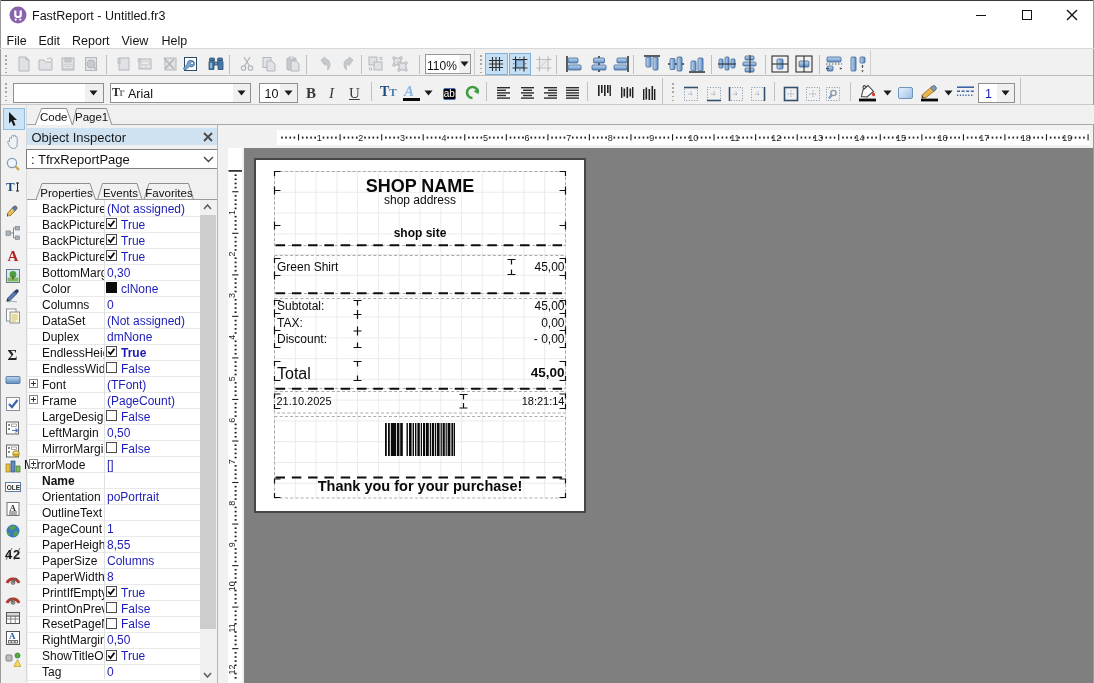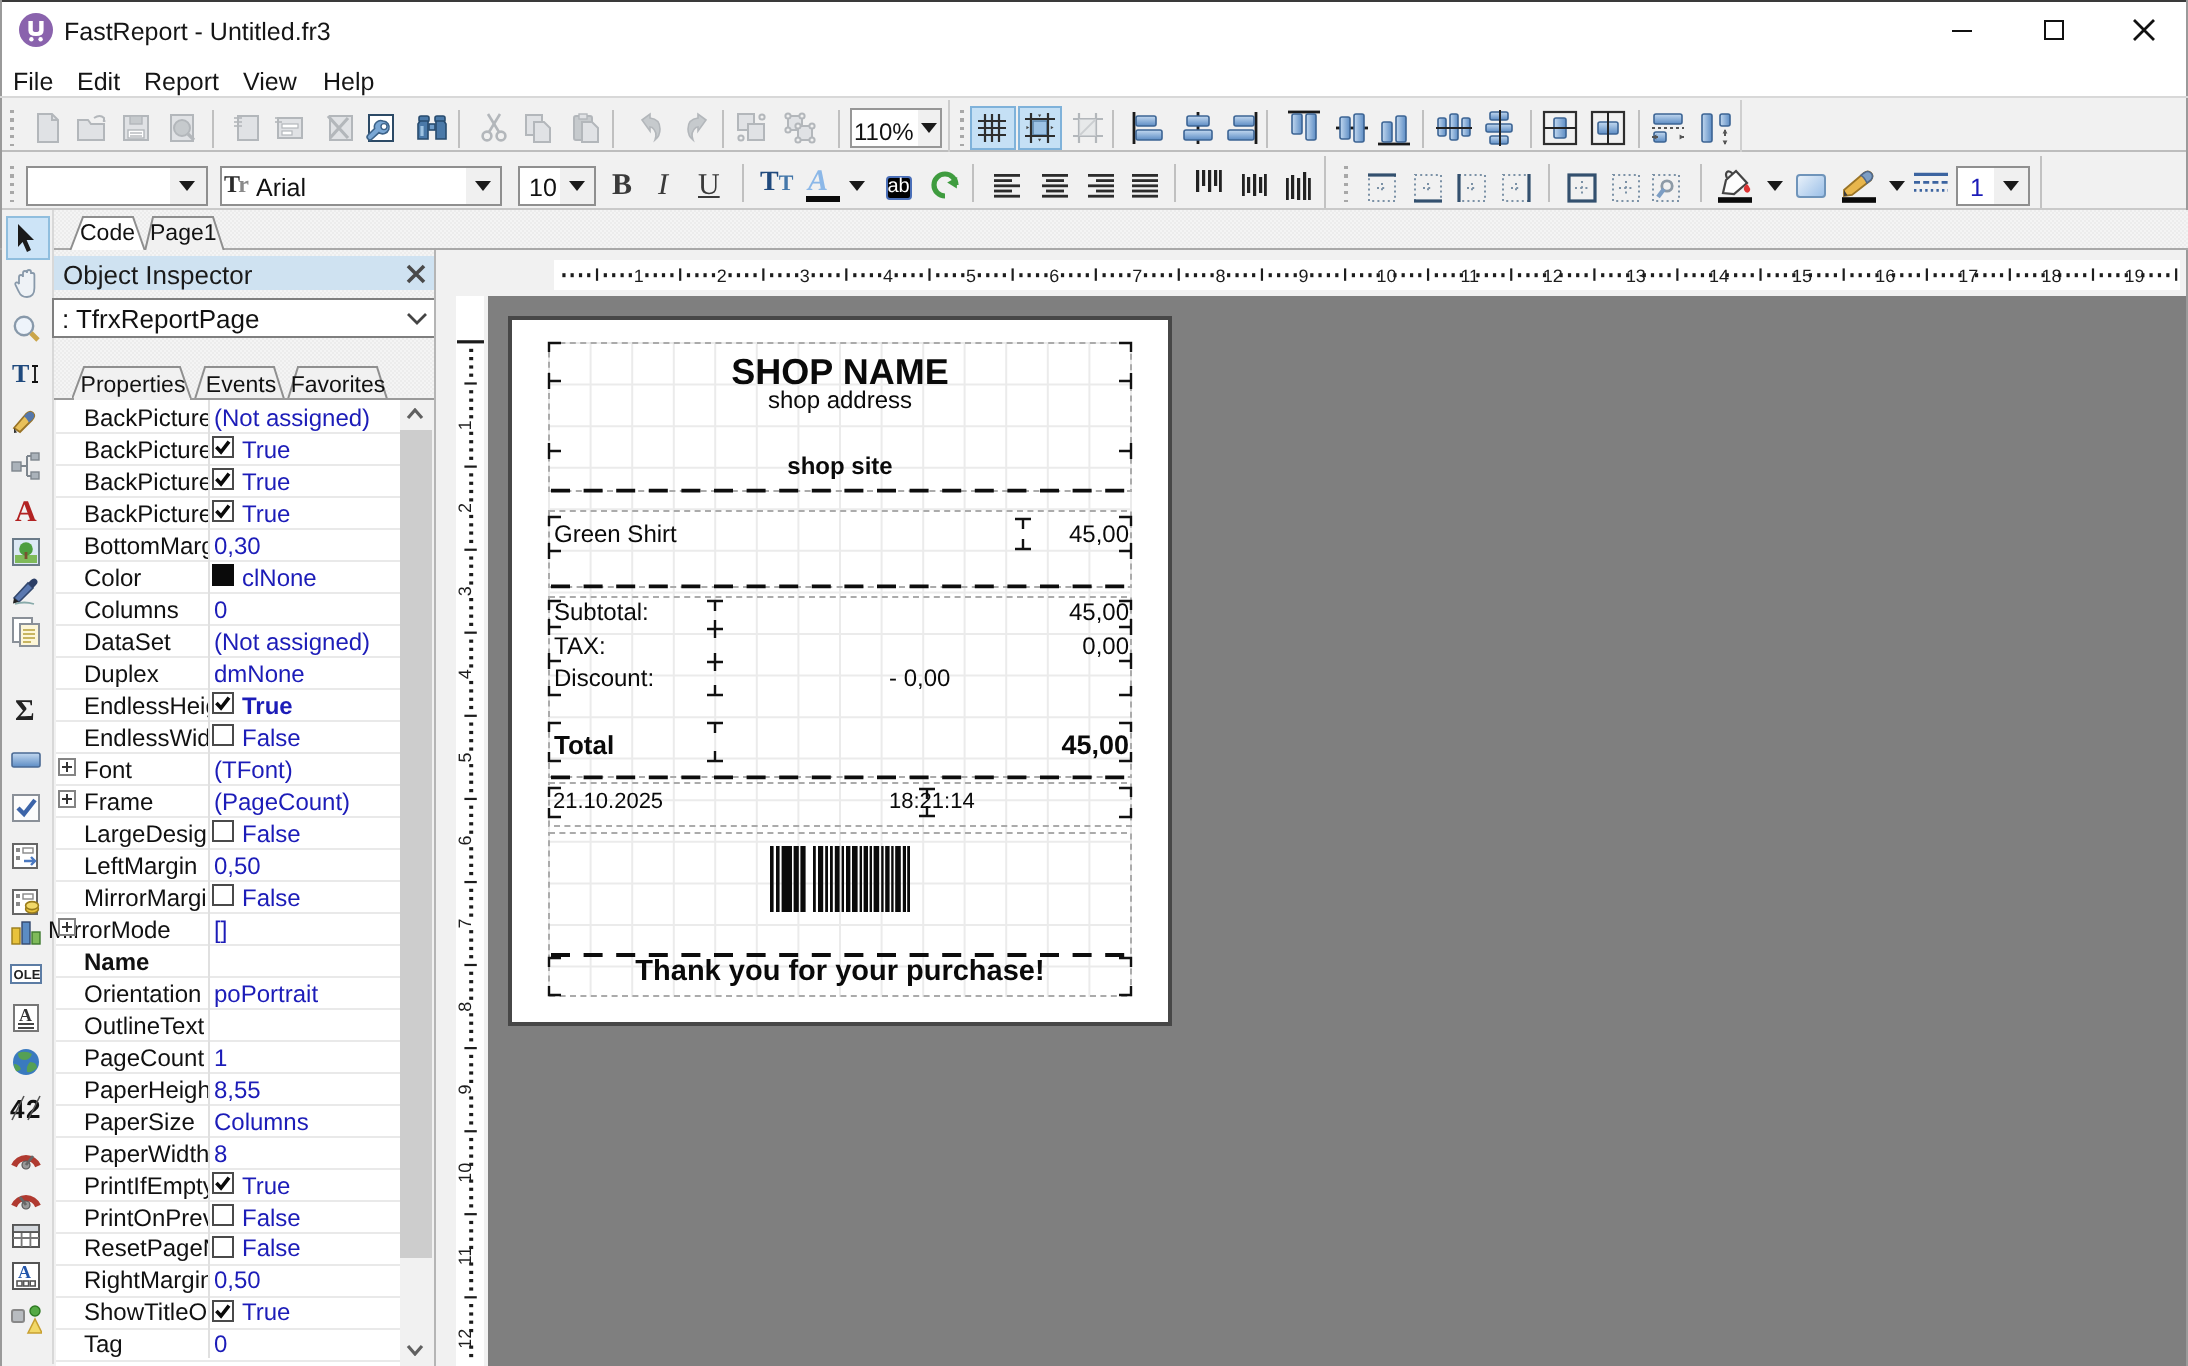--- a/index.html
+++ b/index.html
@@ -1094,17 +1094,17 @@
 <div class="abs" style="left:274.5px;top:176.0px;width:291px;text-align:center;font-size:18px;color:#0a0a0a;font-weight:bold;">SHOP NAME</div>
 <div class="abs" style="left:274.5px;top:193.2px;width:291px;text-align:center;font-size:12px;color:#0a0a0a;">shop address</div>
 <div class="abs" style="left:274.5px;top:226.3px;width:291px;text-align:center;font-size:12px;color:#0a0a0a;font-weight:bold;">shop site</div>
 <div class="abs" style="left:277px;top:259.5px;white-space:nowrap;font-size:12px;color:#0a0a0a;">Green Shirt</div>
 <div class="abs" style="left:444.5px;top:259.5px;width:120px;text-align:right;font-size:12px;color:#0a0a0a;">45,00</div>
 <div class="abs" style="left:277px;top:298.8px;white-space:nowrap;font-size:12px;color:#0a0a0a;">Subtotal:</div>
 <div class="abs" style="left:444.5px;top:298.8px;width:120px;text-align:right;font-size:12px;color:#0a0a0a;">45,00</div>
 <div class="abs" style="left:277px;top:316.3px;white-space:nowrap;font-size:12px;color:#0a0a0a;">TAX:</div>
 <div class="abs" style="left:444.5px;top:316.3px;width:120px;text-align:right;font-size:12px;color:#0a0a0a;">0,00</div>
 <div class="abs" style="left:277px;top:331.6px;white-space:nowrap;font-size:12px;color:#0a0a0a;">Discount:</div>
-<div class="abs" style="left:444.5px;top:331.6px;width:120px;text-align:left;font-size:12px;color:#0a0a0a;">- 0,00</div>
-<div class="abs" style="left:277px;top:364.6px;white-space:nowrap;font-size:13px;color:#0a0a0a;font-weight:bold;">Total</div>
+<div class="abs" style="left:444.5px;top:331.6px;width:120px;text-align:right;font-size:12px;color:#0a0a0a;">- 0,00</div>
+<div class="abs" style="left:277px;top:364.6px;white-space:nowrap;font-size:16px;color:#0a0a0a;font-weight:normal;">Total</div>
 <div class="abs" style="left:444.5px;top:364.6px;width:120px;text-align:right;font-size:13.5px;color:#0a0a0a;font-weight:bold;">45,00</div>
 <div class="abs" style="left:276.5px;top:394.6px;white-space:nowrap;font-size:11px;color:#0a0a0a;">21.10.2025</div>
-<div class="abs" style="left:444.5px;top:394.6px;width:120px;text-align:left;font-size:11px;color:#0a0a0a;">18:21:14</div>
+<div class="abs" style="left:444.5px;top:394.6px;width:120px;text-align:right;font-size:11px;color:#0a0a0a;">18:21:14</div>
 <div class="abs" style="left:274.5px;top:478.3px;width:291px;text-align:center;font-size:14.5px;color:#0a0a0a;font-weight:bold;">Thank you for your purchase!</div>
 </body></html>

